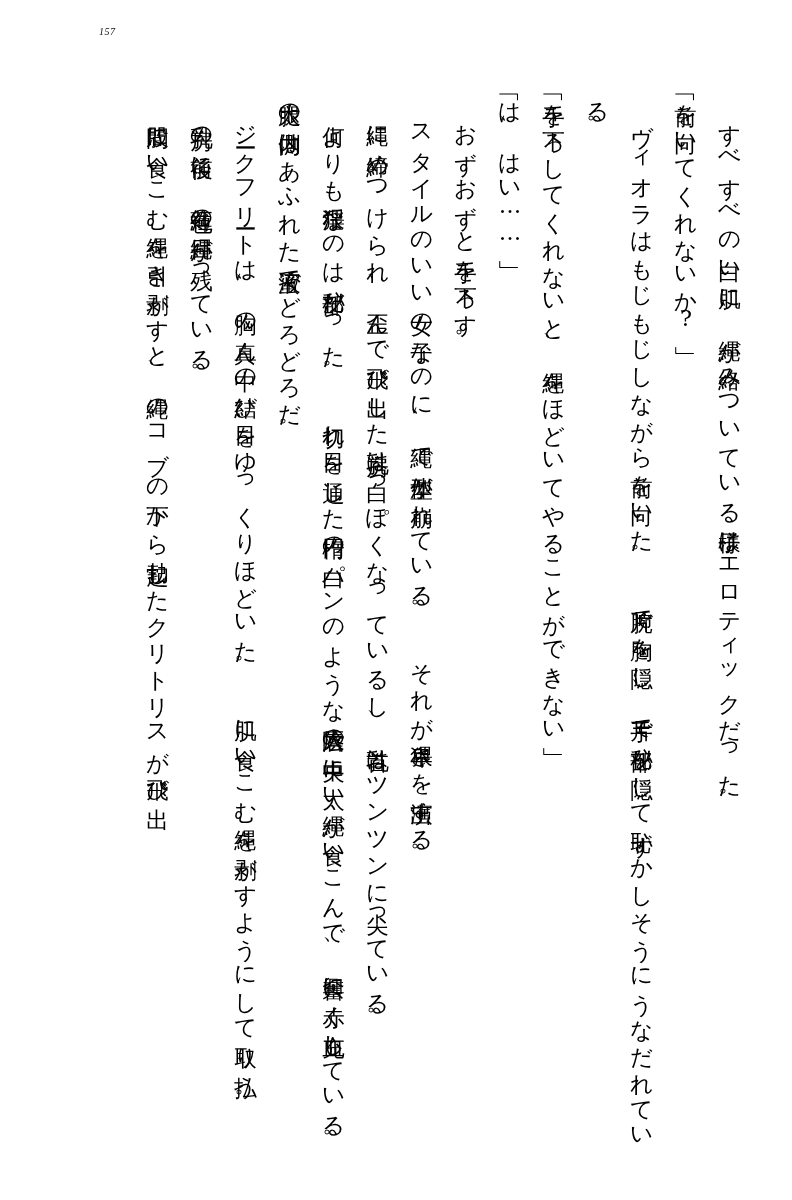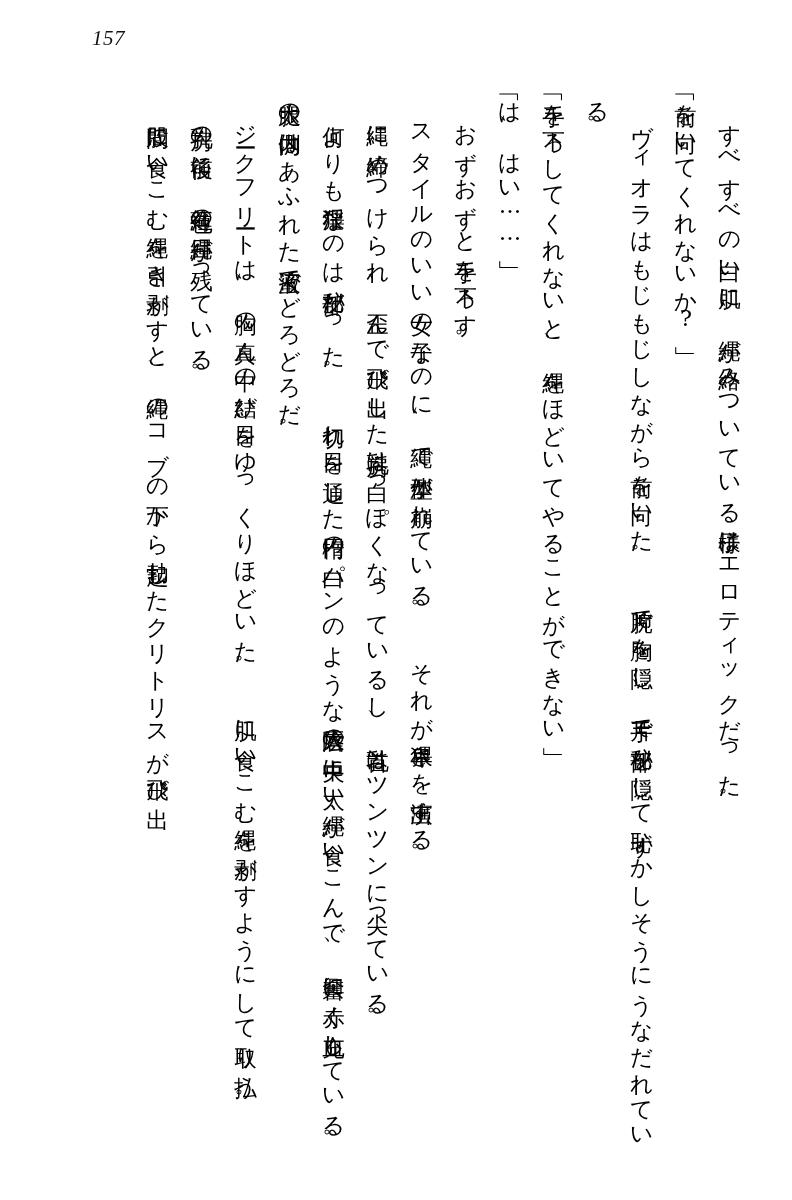--- a/index.html
+++ b/index.html
@@ -12,22 +12,22 @@
     width: 792px;
     height: 1200px;
     background: #ffffff;
     overflow: hidden;
     font-family: "Liberation Serif", "DejaVu Serif", serif;
     color: #000000;
   }
   .page-number {
     position: absolute;
     top: 26px;
-    left: 92px;
-    font-size: 21px;
+    left: 99px;
+    font-size: 10px;
     font-style: italic;
     font-family: "Liberation Serif", "DejaVu Serif", serif;
     color: #111111;
     letter-spacing: 0.5px;
   }
   .body-text {
     position: absolute;
     top: 86px;
     left: 40px;
     width: 712px;

